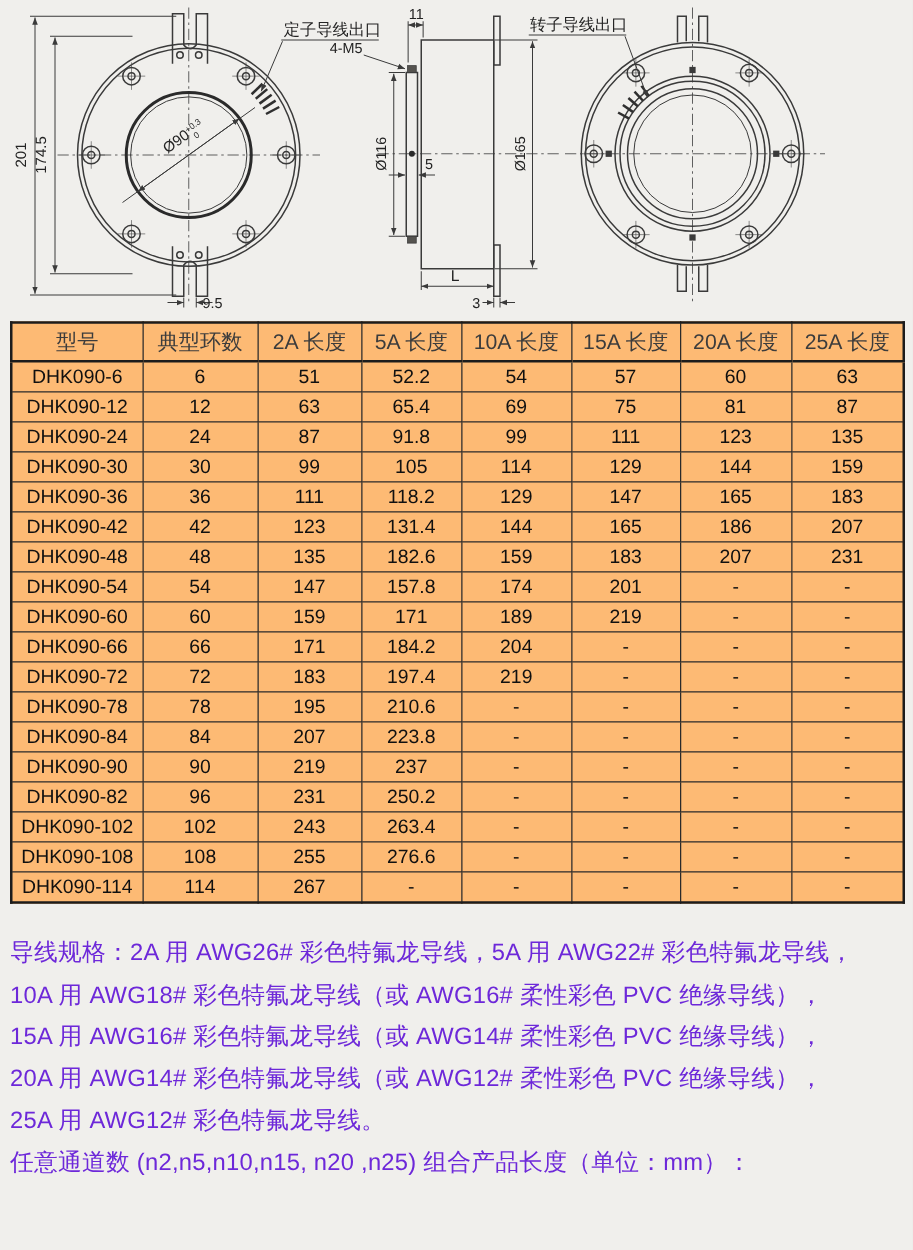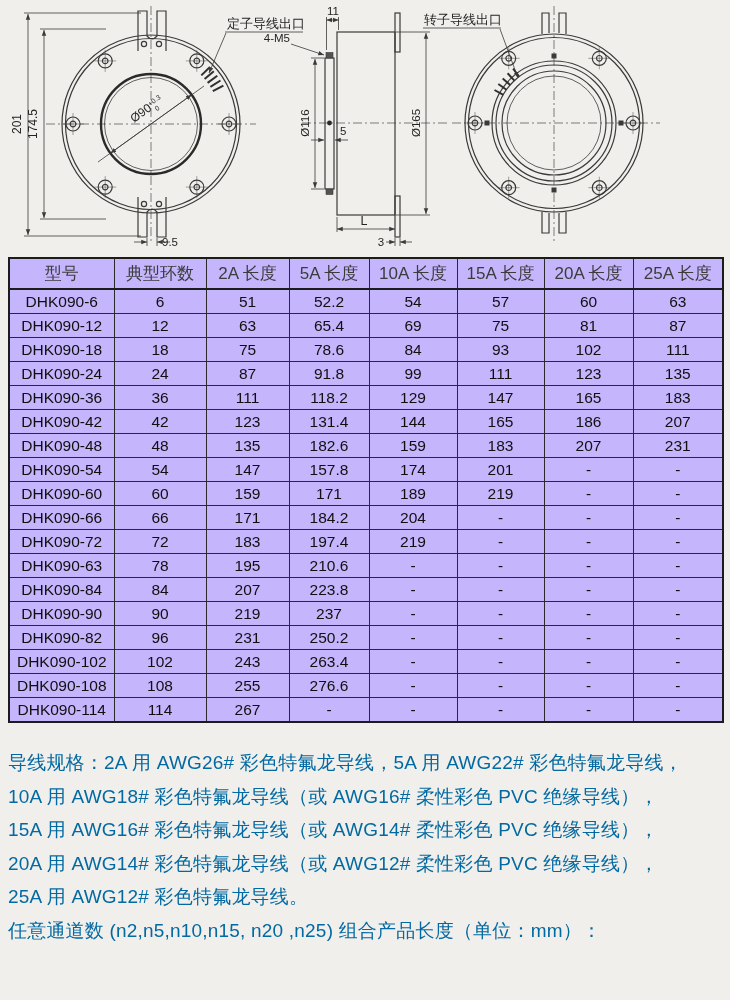--- a/index.html
+++ b/index.html
@@ -7,26 +7,26 @@
   #page{position:relative;width:730px;height:1000px;background:#f0efec;overflow:hidden;}
   
   #drawing-svg{position:absolute;left:0;top:0;}
   .ln{stroke:#3a3a3a;fill:none;stroke-width:1.2;}
   .thin{stroke:#3a3a3a;fill:none;stroke-width:0.8;}
   .axis{stroke:#4a4a4a;fill:none;stroke-width:0.7;stroke-dasharray:9 3 2 3;}
   .bold{stroke:#2a2a2a;fill:none;stroke-width:2.4;}
   .hatch{stroke:#2f2f2f;fill:none;stroke-width:2;}
   .dimtxt{fill:#242424;font-family:"Liberation Sans", sans-serif;}
   
-  #spec-table{position:absolute;left:8px;top:257px;width:714px;border-collapse:collapse;table-layout:fixed;background:#c4b5fd;border:2px solid #1c1c1c;}
+  #spec-table{position:absolute;left:8px;top:257px;width:714px;border-collapse:collapse;table-layout:fixed;background:#fdba74;border:2px solid #1c1c1c;}
   #spec-table th{height:29px;font-size:17px;font-weight:400;color:#3c3c3c;border:1px solid #2a2a2a;border-bottom:2px solid #1c1c1c;padding:0;text-align:center;}
   #spec-table td{height:23px;font-size:15.5px;color:#101010;border:1px solid #2a2a2a;padding:0;text-align:center;}
   
   #notes{position:absolute;left:8px;top:752px;width:716px;}
-  #notes p{margin:0 0 12px 0;font-size:19px;line-height:21.5px;color:#0369a1;letter-spacing:0.2px;}
+  #notes p{margin:0 0 12px 0;font-size:19px;line-height:21.5px;color:#6d28d9;letter-spacing:0.2px;}
 </style>
 </head>
 <body>
 
 <div id="page">
 
   <svg id="drawing-svg" width="730" height="256" viewBox="0 0 730 256" xmlns="http://www.w3.org/2000/svg">
     <defs>
       <marker id="ar" viewBox="0 0 10 10" refX="9" refY="5" markerWidth="8" markerHeight="8" orient="auto-start-reverse">
         <path d="M0,1.5 L9,5 L0,8.5 z" fill="#3a3a3a"></path>
@@ -212,40 +212,40 @@
           <td>DHK090-12</td>
           <td>12</td>
           <td>63</td>
           <td>65.4</td>
           <td>69</td>
           <td>75</td>
           <td>81</td>
           <td>87</td>
         </tr>
         <tr>
-          <td>DHK090-18</td>
-          <td>18</td>
-          <td>75</td>
-          <td>78.6</td>
-          <td>84</td>
-          <td>93</td>
-          <td>102</td>
-          <td>111</td>
-        </tr>
-        <tr>
           <td>DHK090-24</td>
           <td>24</td>
           <td>87</td>
           <td>91.8</td>
           <td>99</td>
           <td>111</td>
           <td>123</td>
           <td>135</td>
         </tr>
         <tr>
+          <td>DHK090-30</td>
+          <td>30</td>
+          <td>99</td>
+          <td>105</td>
+          <td>114</td>
+          <td>129</td>
+          <td>144</td>
+          <td>159</td>
+        </tr>
+        <tr>
           <td>DHK090-36</td>
           <td>36</td>
           <td>111</td>
           <td>118.2</td>
           <td>129</td>
           <td>147</td>
           <td>165</td>
           <td>183</td>
         </tr>
         <tr>
@@ -302,21 +302,21 @@
           <td>DHK090-72</td>
           <td>72</td>
           <td>183</td>
           <td>197.4</td>
           <td>219</td>
           <td>-</td>
           <td>-</td>
           <td>-</td>
         </tr>
         <tr>
-          <td>DHK090-63</td>
+          <td>DHK090-78</td>
           <td>78</td>
           <td>195</td>
           <td>210.6</td>
           <td>-</td>
           <td>-</td>
           <td>-</td>
           <td>-</td>
         </tr>
         <tr>
           <td>DHK090-84</td>

